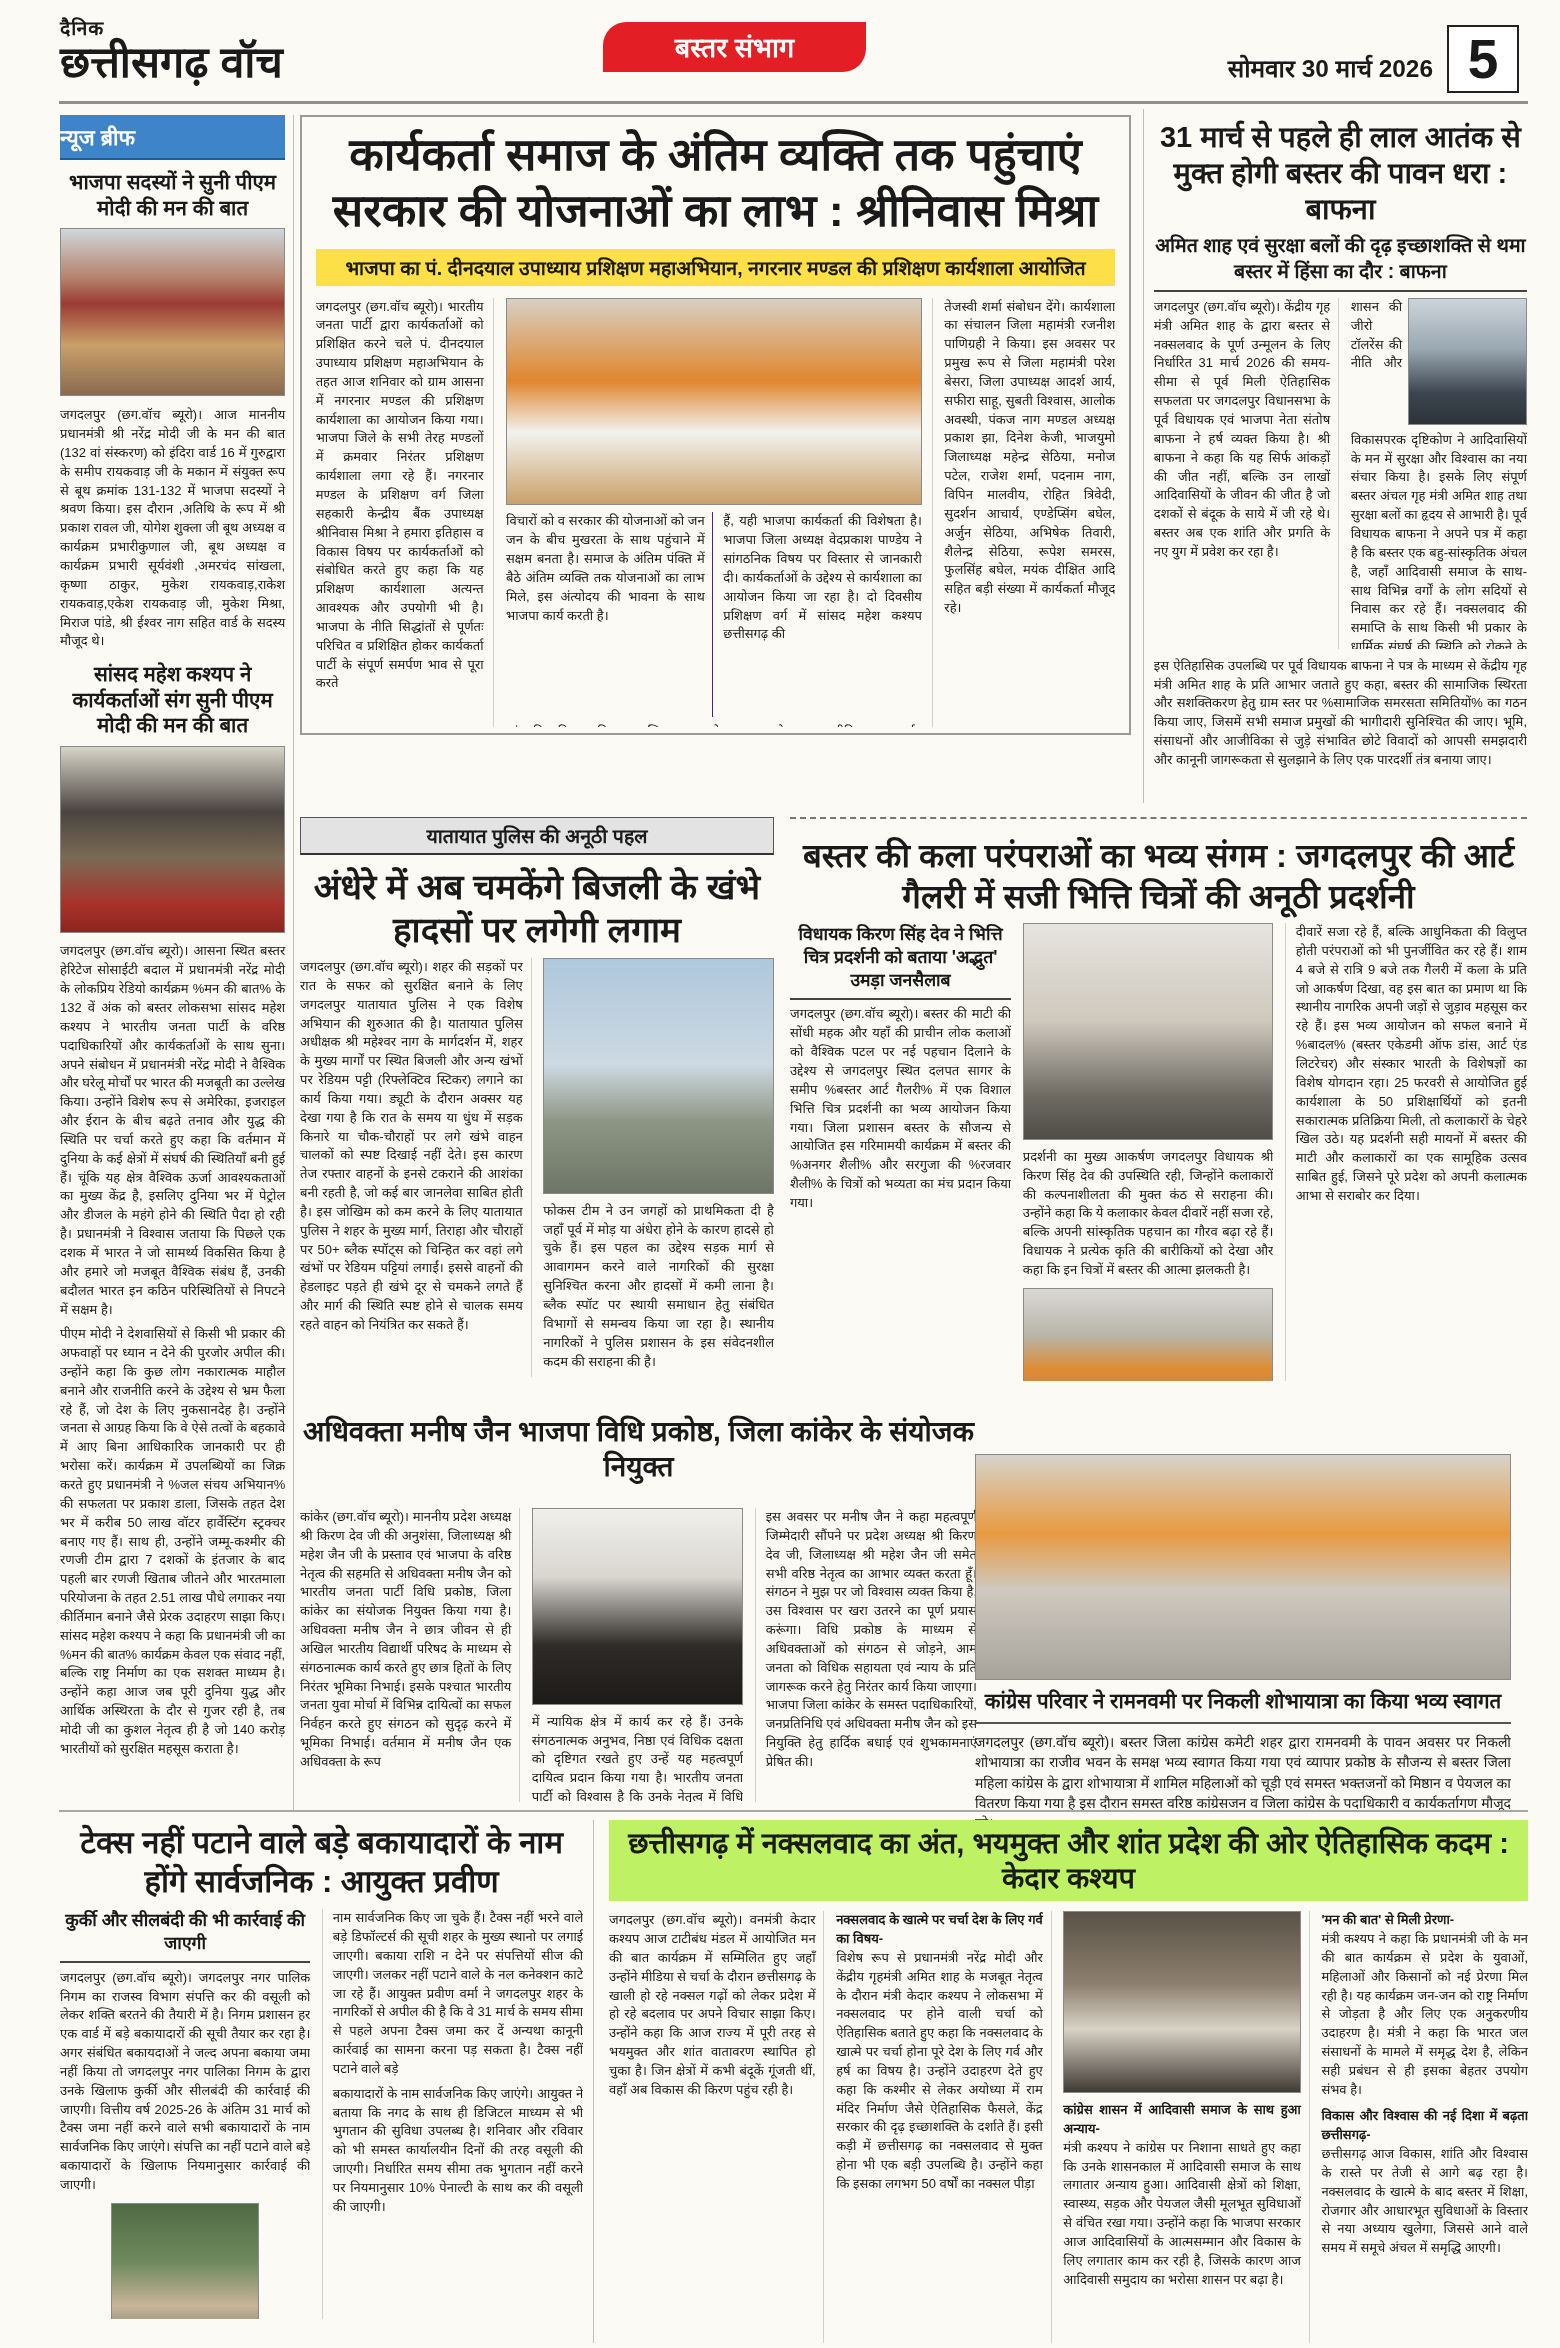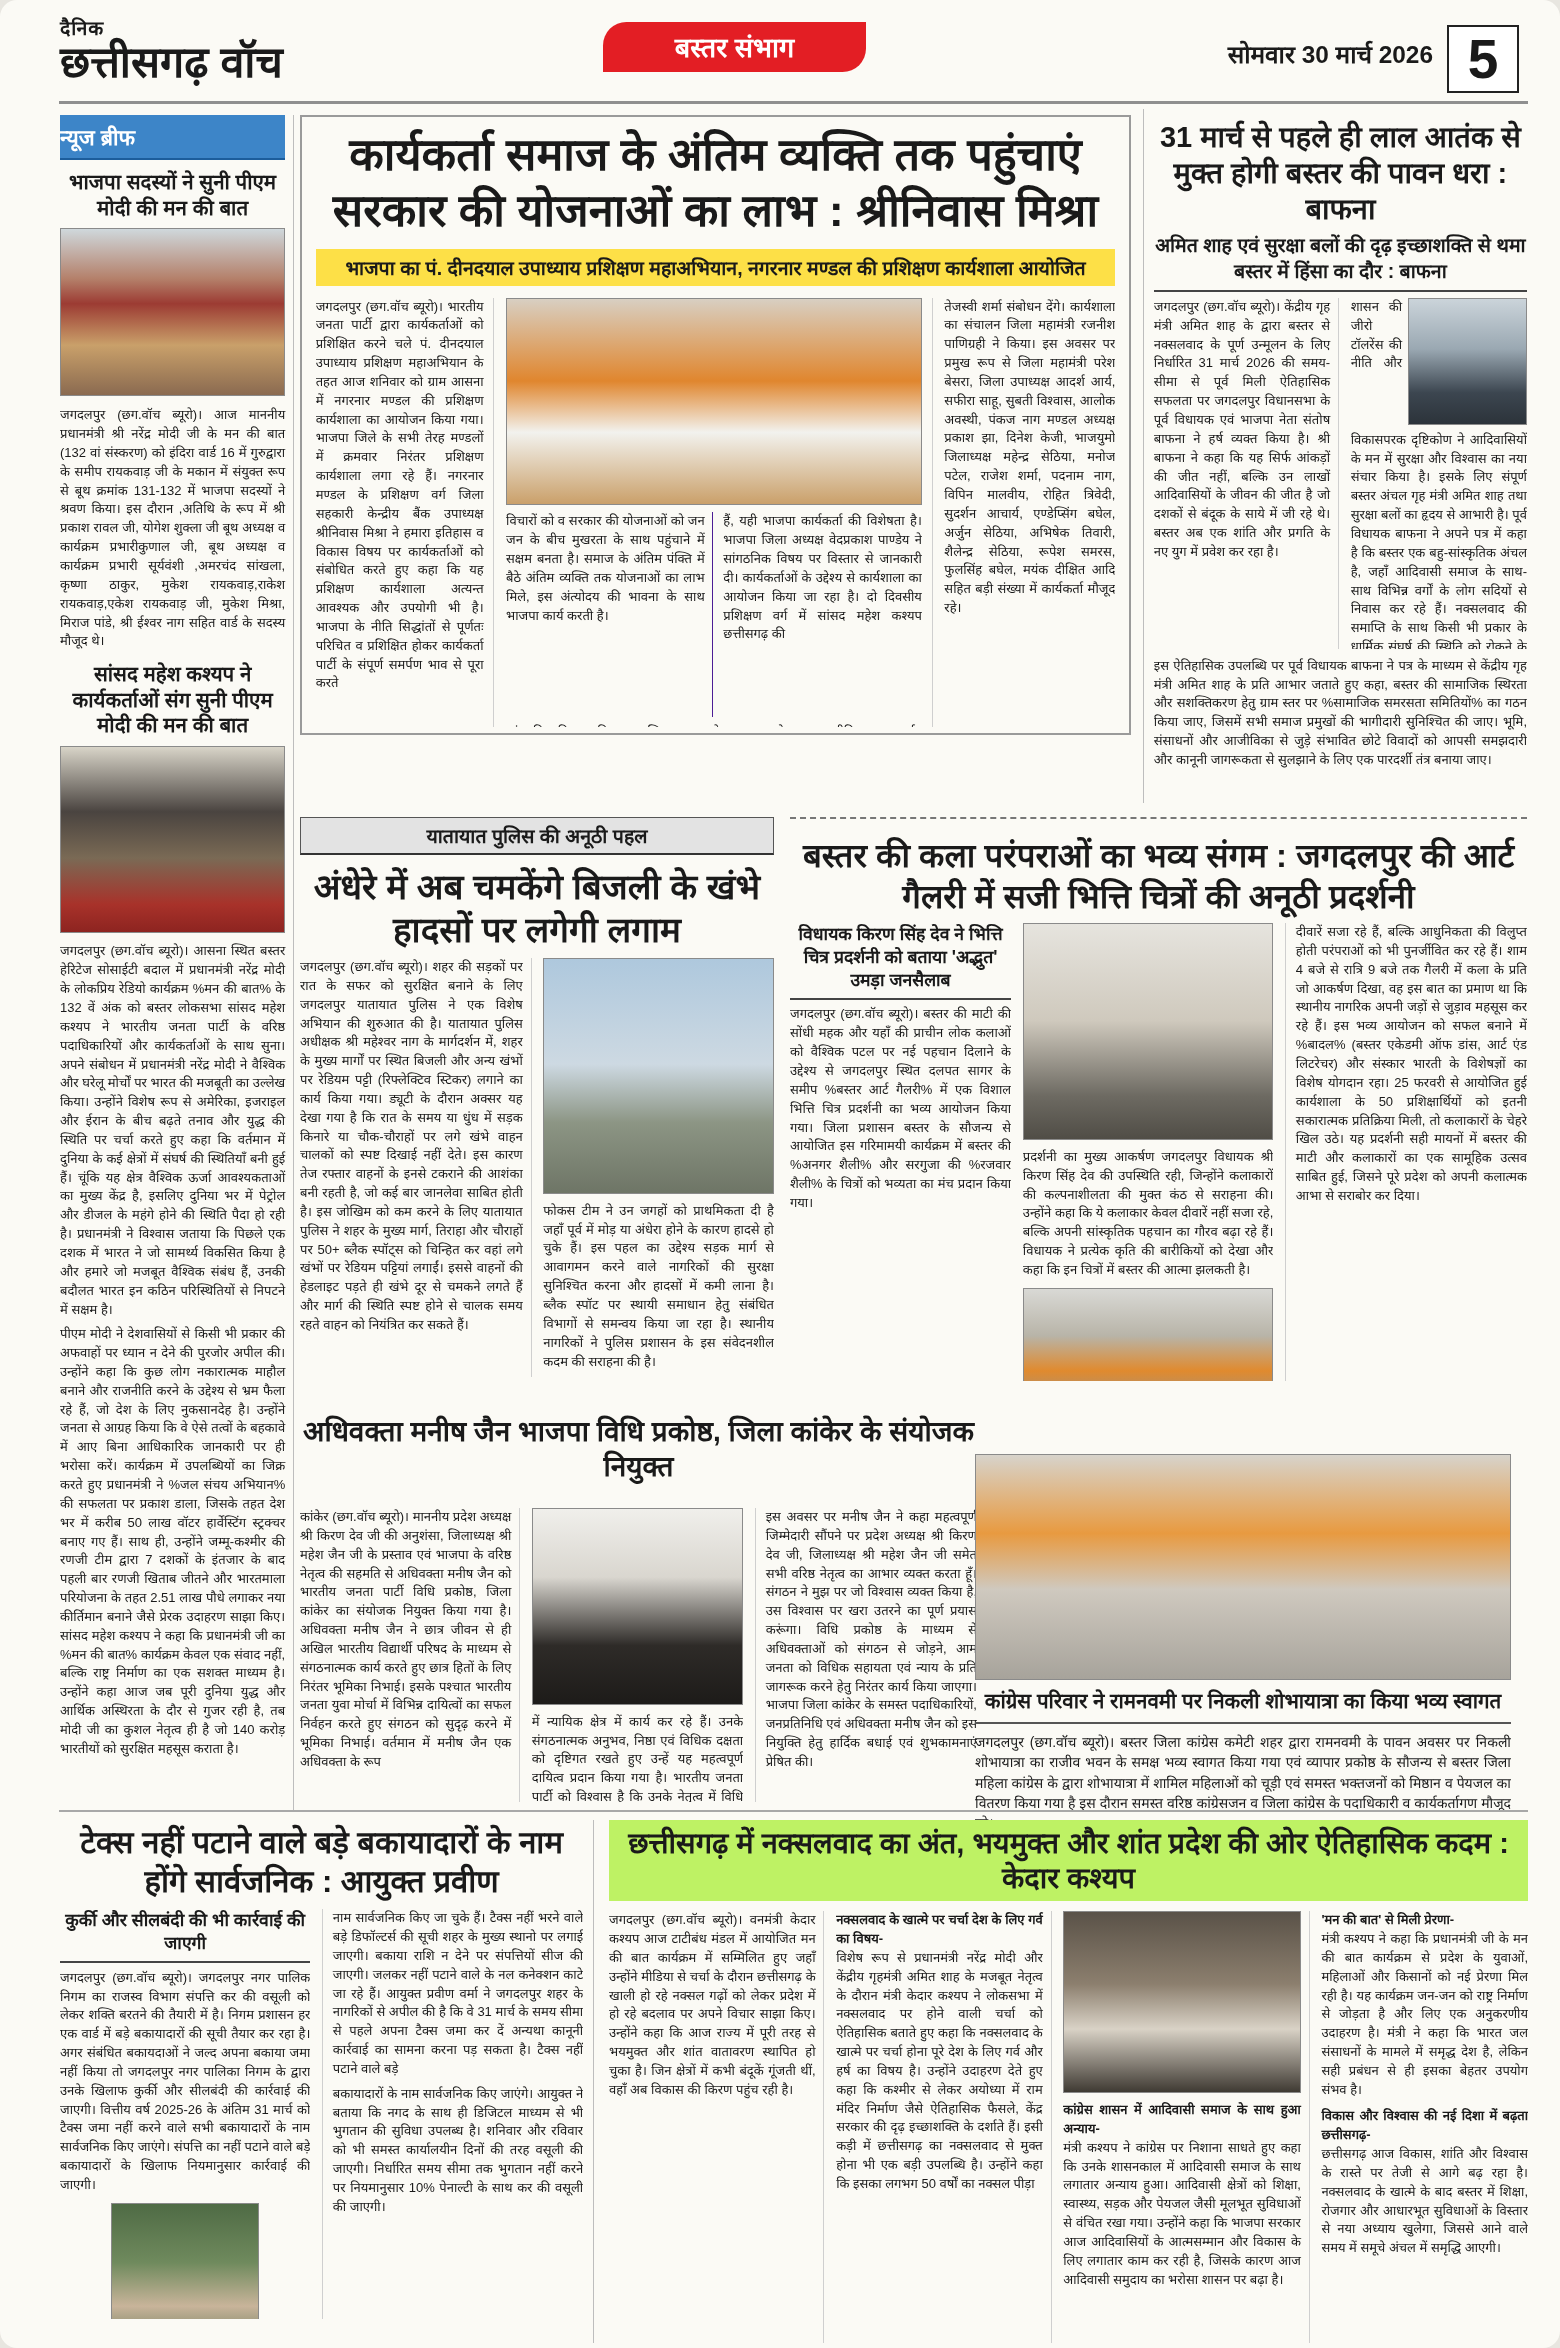--- a/index.html
+++ b/index.html
@@ -1,17 +1,17 @@
 <!DOCTYPE html>
 <html><head>
 <meta charset="utf-8">
 <style>
   html,body{margin:0;padding:0;background:#e8e6e0;}
   .page{position:relative;width:1560px;height:2348px;background:#fbfaf5;margin:0 auto;
-        font-family:"Liberation Sans",sans-serif;color:#1a1a1a;overflow:hidden;border-radius:17px;}
+        font-family:"Liberation Sans",sans-serif;color:#1a1a1a;overflow:hidden;}
   .abs{position:absolute;box-sizing:border-box;}
   
   .logo-small{font-size:19.5px;font-weight:bold;letter-spacing:1px;}
   .logo-main{font-size:43px;font-weight:bold;line-height:1;letter-spacing:0;}
   .edition-banner{background:#e31e24;color:#fff;font-size:27px;font-weight:bold;
         display:flex;align-items:center;justify-content:center;border-radius:23.4px 0 23.4px 0;}
   .date-line{font-size:24.4px;font-weight:bold;white-space:nowrap;}
   .pagenum-box{border:2.9px solid #222;background:#fff;display:flex;align-items:center;justify-content:center;
         font-size:55px;font-weight:bold;}
   .head-rule{border-top:3.9px solid #8f8f8f;}
@@ -59,21 +59,21 @@
 </head>
 <body>
 
 <div class="page">
 
   <div class="abs" style="left:60px;top:13.7px;">
     <div class="logo-small">दैनिक</div>
     <div class="logo-main">छत्तीसगढ़ वॉच</div>
   </div>
   <div class="abs edition-banner" style="left:603px;top:21.5px;width:263px;height:50px;">बस्तर संभाग</div>
-  <div class="abs date-line" style="right:127px;top:37px;">सोमवार 30 मार्च 2026</div>
+  <div class="abs date-line" style="right:127px;top:51px;">सोमवार 30 मार्च 2026</div>
   <div class="abs pagenum-box" style="right:41px;top:25px;width:72px;height:68px;">5</div>
   <div class="abs head-rule" style="left:59px;top:101px;width:1469px;"></div>
 
   <div class="abs brief-col" style="left:60px;top:115px;width:234px;height:1697px;">
     <div class="brief-banner">न्यूज ब्रीफ</div>
     <div class="brief-title">भाजपा सदस्यों ने सुनी पीएम मोदी की मन की बात</div>
     <div class="photo ph-meeting" style="height:166px;"></div>
     <div class="body-txt" style="margin-top:9.8px;">जगदलपुर (छग.वॉच ब्यूरो)। आज माननीय प्रधानमंत्री श्री नरेंद्र मोदी जी के मन की बात (132 वां संस्करण) को इंदिरा वार्ड 16 में गुरुद्वारा के समीप रायकवाड़ जी के मकान में संयुक्त रूप से बूथ क्रमांक 131-132 में भाजपा सदस्यों ने श्रवण किया। इस दौरान ,अतिथि के रूप में श्री प्रकाश रावल जी, योगेश शुक्ला जी बूथ अध्यक्ष व कार्यक्रम प्रभारीकुणाल जी, बूथ अध्यक्ष व कार्यक्रम प्रभारी सूर्यवंशी ,अमरचंद सांखला, कृष्णा ठाकुर, मुकेश रायकवाड़,राकेश रायकवाड़,एकेश रायकवाड़ जी, मुकेश मिश्रा, मिराज पांडे, श्री ईश्वर नाग सहित वार्ड के सदस्य मौजूद थे।</div>
     <div class="brief-title">सांसद महेश कश्यप ने कार्यकर्ताओं संग सुनी पीएम मोदी की मन की बात</div>
     <div class="photo ph-tent" style="height:185px;"></div>

